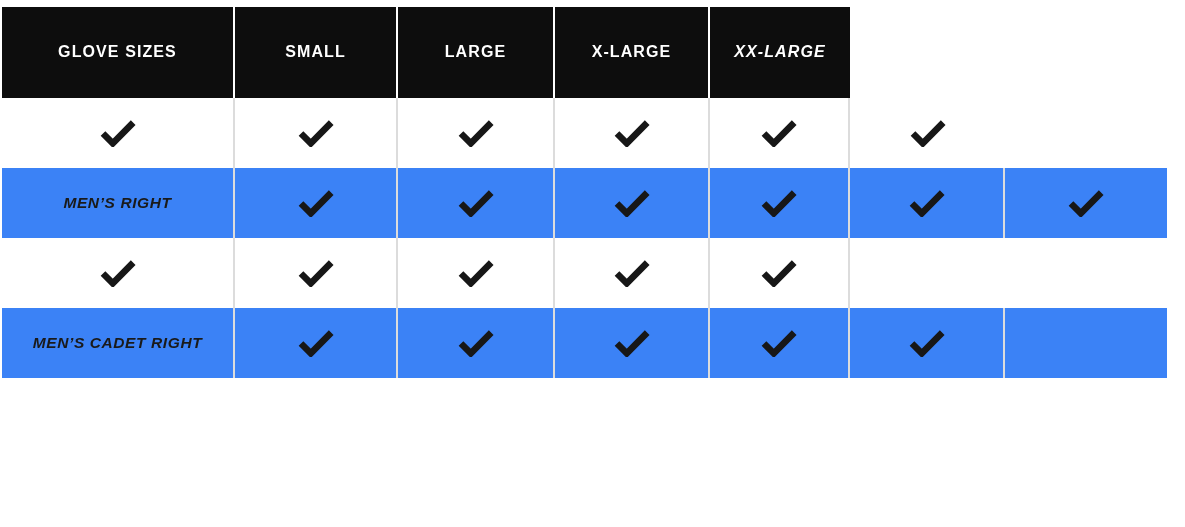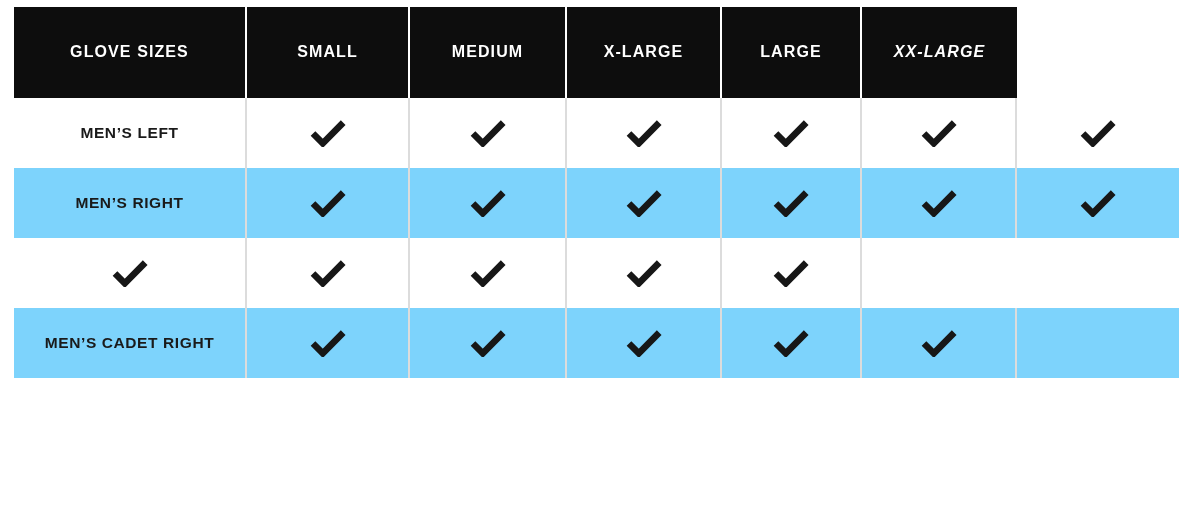--- a/index.html
+++ b/index.html
@@ -6,21 +6,21 @@
     margin: 0;
     padding: 0;
     background: #ffffff;
     width: 1185px;
     height: 527px;
     font-family: "Liberation Sans", sans-serif;
     overflow: hidden;
   }
   .size-table {
     position: absolute;
-    left: 14px;
+    left: 2px;
     top: 7px;
     width: 1165px;
   }
   .trow {
     display: grid;
     grid-template-columns: 233px 163px 157px 155px 140px 155px 162px;
   }
   .cell {
     display: flex;
     align-items: center;
@@ -40,21 +40,21 @@
     padding: 0 22px;
     text-transform: uppercase;
   }
   .header-row .cell:last-child { border-right: none; font-style: italic; }
   .body-row .cell {
     height: 70px;
     border-right: 2px solid #dcdcdc;
     background: #ffffff;
   }
   .body-row .cell:last-child { border-right: none; }
-  .body-row.alt .cell { background: #7dd3fc; }
+  .body-row.alt .cell { background: #3b82f6; font-style: italic; }
   .row-label {
     font-size: 15.5px;
     font-weight: bold;
     letter-spacing: 0.6px;
     color: #1a1a1a;
     text-transform: uppercase;
   }
   .check-wrap { display: flex; align-items: center; justify-content: center; }
 </style>
 </head>
@@ -62,36 +62,30 @@
 
 <div class="size-table" id="size-table">
     <div class="trow header-row">
       <div class="cell header-cell">
         <span>GLOVE SIZES</span>
       </div>
       <div class="cell header-cell">
         <span>SMALL</span>
       </div>
       <div class="cell header-cell">
-        <span>MEDIUM</span>
+        <span>LARGE</span>
       </div>
       <div class="cell header-cell">
         <span>X-LARGE</span>
       </div>
       <div class="cell header-cell">
-        <span>LARGE</span>
-      </div>
-      <div class="cell header-cell">
         <span>XX-LARGE</span>
       </div>
     </div>
     <div class="trow body-row">
-      <div class="cell label-cell">
-        <span class="row-label">MEN’S LEFT</span>
-      </div>
       <div class="cell avail-cell">
         <span class="check-wrap">
           <svg width="38" height="28" viewBox="0 0 38 28" aria-hidden="true">
             <path d="M4 14.5 L13.8 24.3 L34.2 3.6" fill="none" stroke="#171717" stroke-width="6.6" stroke-linecap="butt" stroke-linejoin="miter"></path>
           </svg>
         </span>
       </div>
       <div class="cell avail-cell">
         <span class="check-wrap">
           <svg width="38" height="28" viewBox="0 0 38 28" aria-hidden="true">

